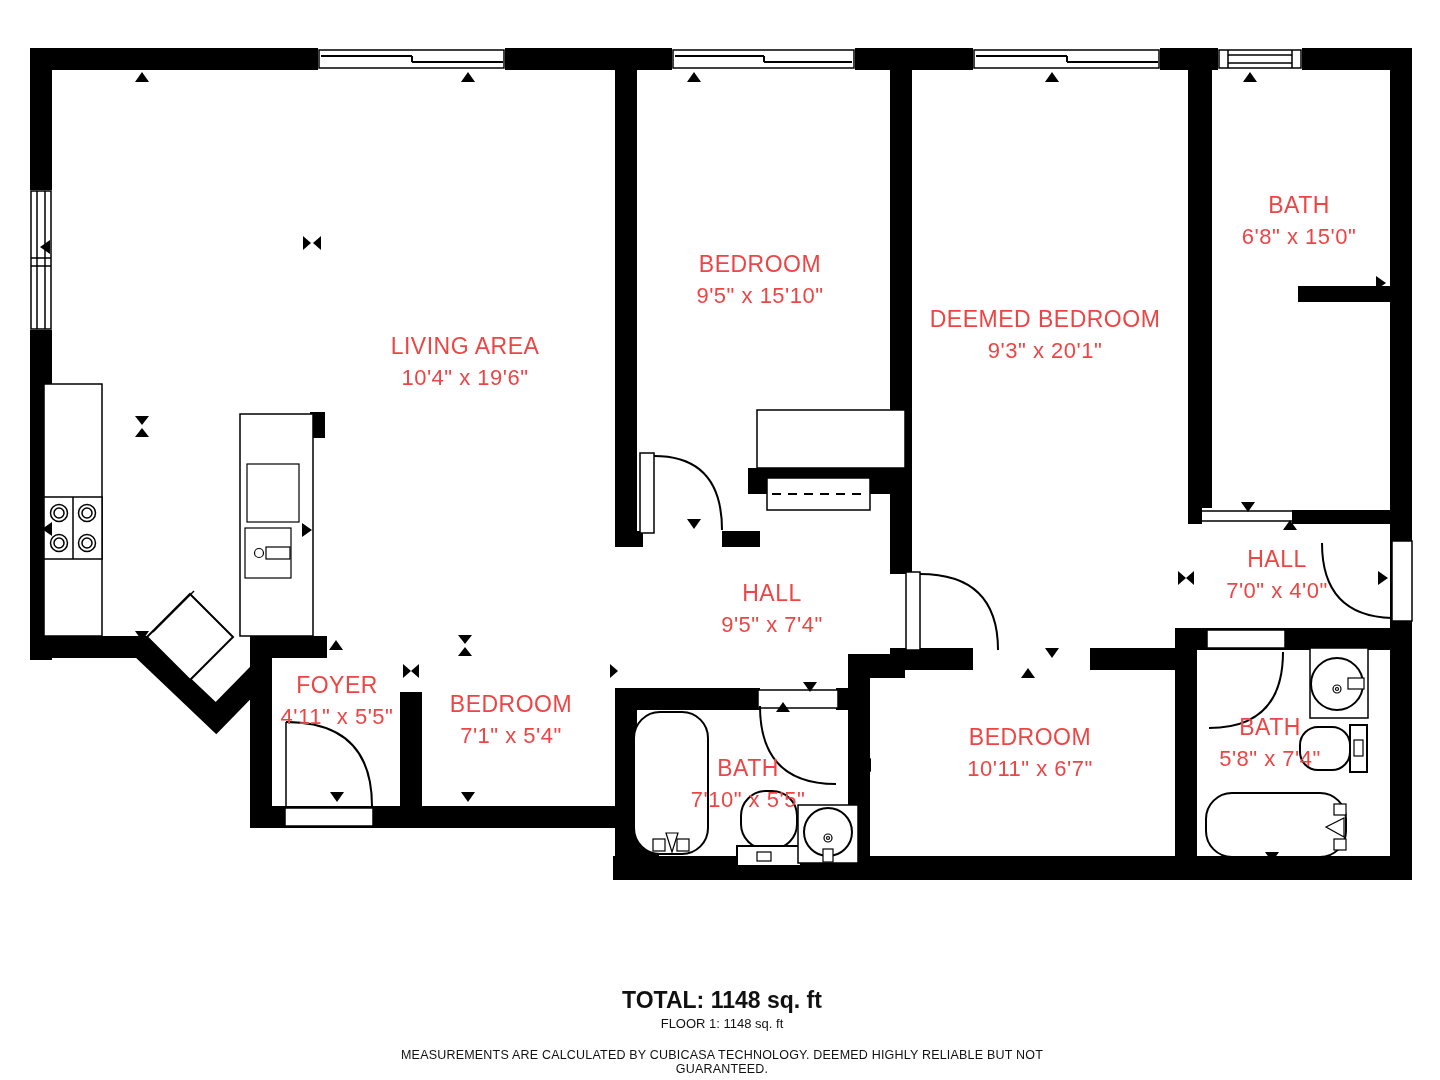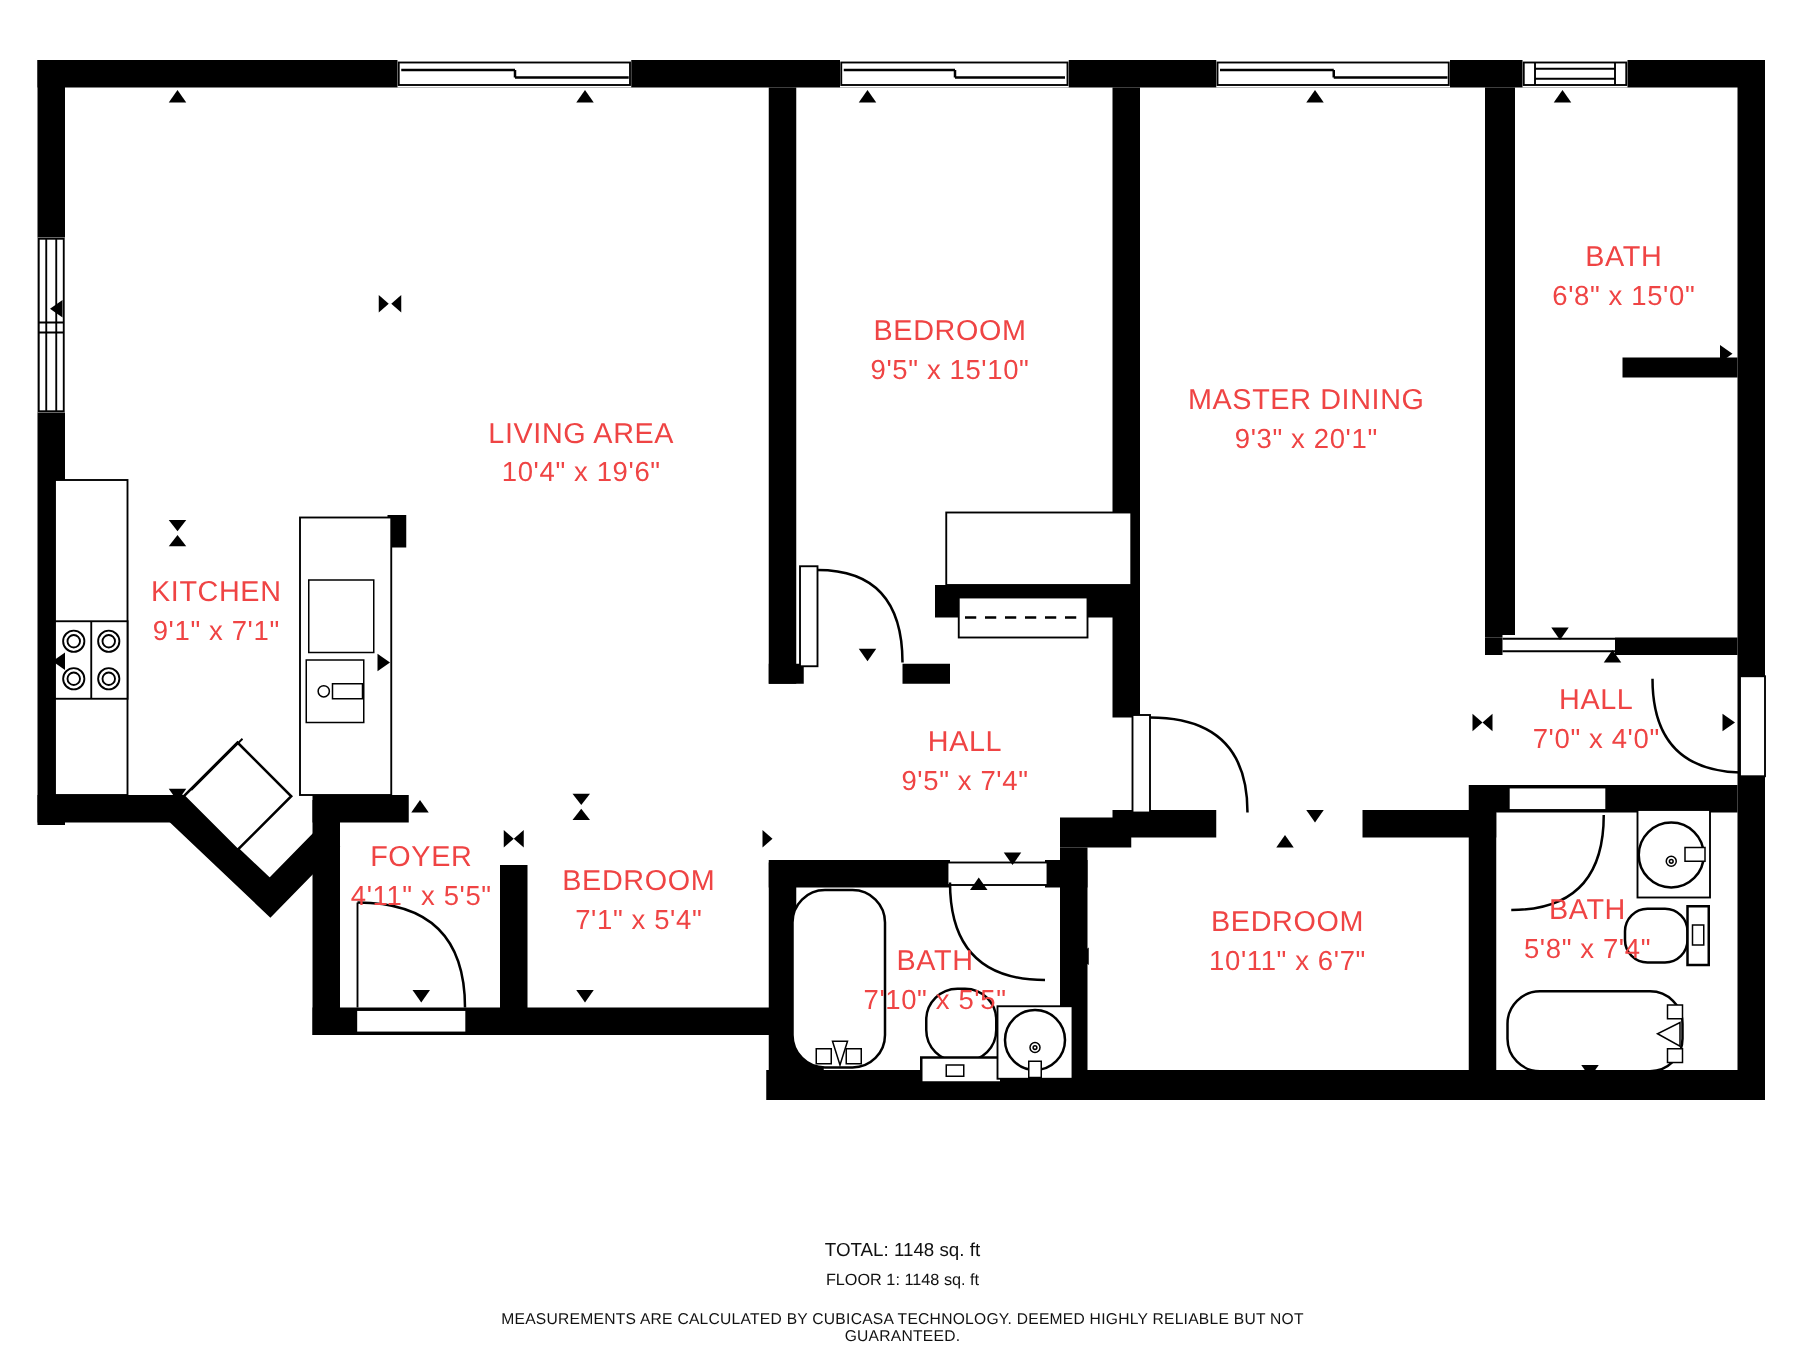--- a/index.html
+++ b/index.html
@@ -3,21 +3,21 @@
 <meta charset="utf-8">
 <style>
   html,body{margin:0;padding:0;background:#ffffff;}
   .stage{position:relative;width:1440px;height:1080px;background:#ffffff;overflow:hidden;
          font-family:"Liberation Sans", sans-serif;}
   .plan-svg{position:absolute;left:0;top:0;}
   .room-label{position:absolute;transform:translate(-50%,-50%);text-align:center;color:#ef4444;white-space:nowrap;}
   .room-label .rname{font-size:23px;line-height:31px;letter-spacing:0.5px;}
   .room-label .rdims{font-size:22px;line-height:31px;letter-spacing:0.5px;}
   .footer{position:absolute;left:722px;top:989px;transform:translateX(-50%);text-align:center;color:#111;}
-  .footer .total{font-size:15px;font-weight:normal;line-height:23px;}
+  .footer .total{font-size:23px;font-weight:bold;line-height:23px;}
   .footer .floor{font-size:13px;line-height:23px;}
   .footer .disclaimer{font-size:12.5px;line-height:14px;margin-top:13px;letter-spacing:0.2px;}
 </style>
 </head>
 <body>
 
 <div class="stage">
 
 <svg class="plan-svg" width="1440" height="1080" viewBox="0 0 1440 1080">
 
@@ -239,30 +239,26 @@
         <polygon points="135,437 149,437 142,428"></polygon>
     <polygon points="458,635 472,635 465,644"></polygon>
         <polygon points="458,656 472,656 465,647"></polygon>
   </g>
 </svg>
 
   <div class="room-label" style="left:465px;top:362px">
     <div class="rname">LIVING AREA</div>
     <div class="rdims">10'4" x 19'6"</div>
   </div>
-  <div class="room-label" style="left:173px;top:489px">
-    <div class="rname">KITCHEN</div>
-    <div class="rdims">9'1" x 7'1"</div>
-  </div>
   <div class="room-label" style="left:760px;top:280px">
     <div class="rname">BEDROOM</div>
     <div class="rdims">9'5" x 15'10"</div>
   </div>
   <div class="room-label" style="left:1045px;top:335px">
-    <div class="rname">MASTER DINING</div>
+    <div class="rname">DEEMED BEDROOM</div>
     <div class="rdims">9'3" x 20'1"</div>
   </div>
   <div class="room-label" style="left:1299px;top:221px">
     <div class="rname">BATH</div>
     <div class="rdims">6'8" x 15'0"</div>
   </div>
   <div class="room-label" style="left:772px;top:609px">
     <div class="rname">HALL</div>
     <div class="rdims">9'5" x 7'4"</div>
   </div>

